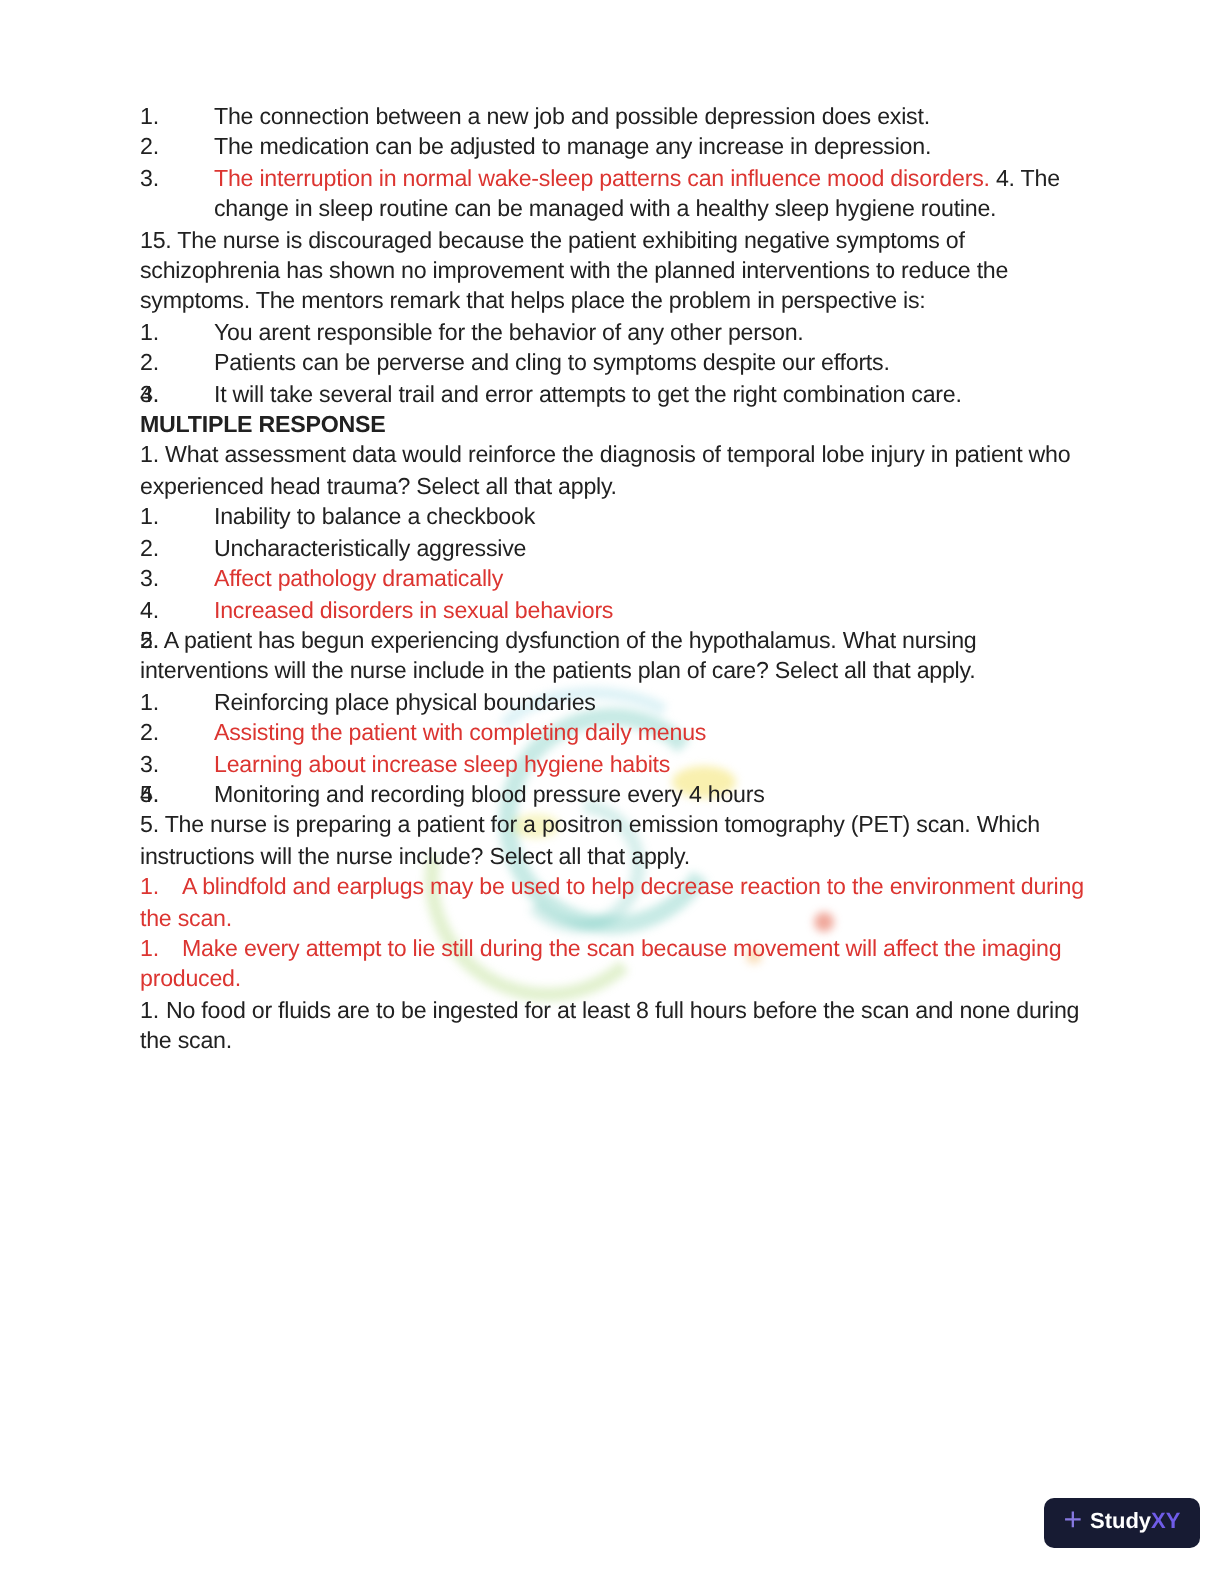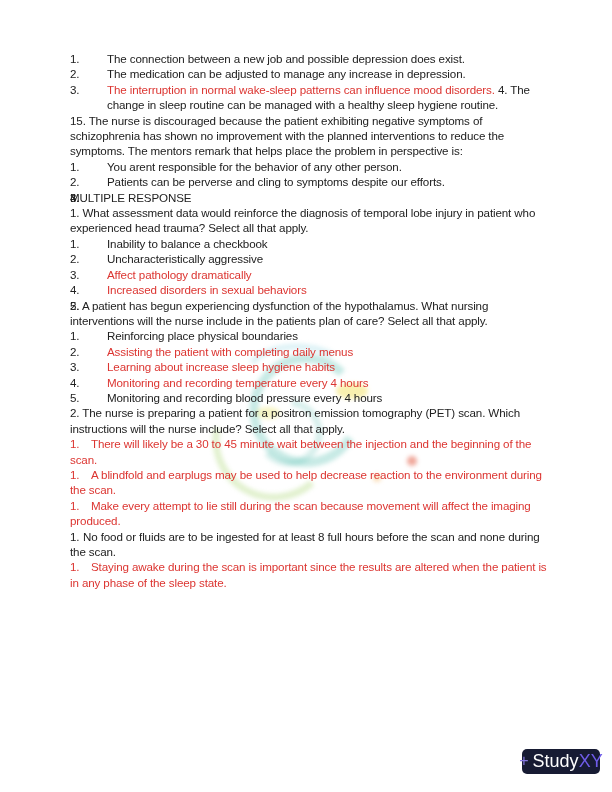--- a/index.html
+++ b/index.html
@@ -14,21 +14,21 @@
     position: relative;
     overflow: hidden;
   }
   .content {
     position: absolute;
     left: 70px; top: 51px;
     width: 478px;
   }
   .block + .block { }
   .para { margin: 0; }
-  .heading { font-weight: normal; }
+  .heading { font-weight: bold; }
   .num-item { position: relative; padding-left: 37px; }
   .num-item .num { position: absolute; left: 0; top: 0; color: #212121; }
   .red { color: #dc3531; }
   .black { color: #212121; }
   .flat-item .marker-wide { display: inline-block; width: 21px; }
   .flat-item .marker-tight { display: inline-block; width: 13px; }
   .watermark {
     position: absolute;
     left: 172px; top: 333px;
     width: 268px; height: 180px;
@@ -48,21 +48,21 @@
     justify-content: center;
     gap: 4px;
   }
   .logo .plus {
     color: #8678e0;
     font-size: 16px;
     font-weight: 300;
     line-height: 1;
     margin-top: -1px;
   }
-  .logo .brand { font-size: 18px; font-weight: normal; letter-spacing: 0; }
+  .logo .brand { font-size: 11px; font-weight: bold; letter-spacing: 0; }
   .logo .study { color: #ffffff; }
   .logo .xy { color: #6f5ce8; }
 </style>
 </head>
 <body>
 
 <svg class="watermark" viewBox="0 0 268 180" xmlns="http://www.w3.org/2000/svg">
   <path d="M 170 40 A 52 52 0 1 0 178 105" fill="none" stroke="#35b3a0" stroke-width="9" opacity="0.28"></path>
   <path d="M 80 30 A 48 26 0 0 1 160 22" fill="none" stroke="#8fd4e0" stroke-width="6" opacity="0.30"></path>
   <path d="M 45 95 A 58 58 0 0 0 140 150" fill="none" stroke="#8cc63f" stroke-width="7" opacity="0.25"></path>
@@ -99,20 +99,21 @@
     </div>
     <div class="num-item">
       <span class="num">2.</span>
       <span class="black">Patients can be perverse and cling to symptoms despite our efforts.</span>
     </div>
     <div class="num-item">
       <span class="num">3.</span>
     </div>
     <div class="num-item">
       <span class="num">4.</span>
+      <span class="black">It will take several trail and error attempts to get the right combination care.</span>
     </div>
   </div>
 
   <div class="block">
     <p class="para heading">MULTIPLE RESPONSE</p>
     <p class="para">1. What assessment data would reinforce the diagnosis of temporal lobe injury in patient who experienced head trauma? Select all that apply.</p>
     <div class="num-item">
       <span class="num">1.</span>
       <span class="black">Inability to balance a checkbook</span>
     </div>
@@ -142,44 +143,37 @@
     <div class="num-item">
       <span class="num">2.</span>
       <span class="red">Assisting the patient with completing daily menus</span>
     </div>
     <div class="num-item">
       <span class="num">3.</span>
       <span class="red">Learning about increase sleep hygiene habits</span>
     </div>
     <div class="num-item">
       <span class="num">4.</span>
-      <span class="red">Monitoring and recording temperature every 4 hours</span>
     </div>
     <div class="num-item">
       <span class="num">5.</span>
       <span class="black">Monitoring and recording blood pressure every 4 hours</span>
     </div>
   </div>
 
   <div class="block">
-    <p class="para">2. The nurse is preparing a patient for a positron emission tomography (PET) scan. Which instructions will the nurse include? Select all that apply.</p>
-    <div class="flat-item red">
-      <span class="marker-wide">1.</span><span>There will likely be a 30 to 45 minute wait between the injection and the beginning of the scan.</span>
-    </div>
+    <p class="para">5. The nurse is preparing a patient for a positron emission tomography (PET) scan. Which instructions will the nurse include? Select all that apply.</p>
     <div class="flat-item red">
       <span class="marker-wide">1.</span><span>A blindfold and earplugs may be used to help decrease reaction to the environment during the scan.</span>
     </div>
     <div class="flat-item red">
       <span class="marker-wide">1.</span><span>Make every attempt to lie still during the scan because movement will affect the imaging produced.</span>
     </div>
     <div class="flat-item black">
       <span class="marker-tight">1.</span><span>No food or fluids are to be ingested for at least 8 full hours before the scan and none during the scan.</span>
-    </div>
-    <div class="flat-item red">
-      <span class="marker-wide">1.</span><span>Staying awake during the scan is important since the results are altered when the patient is in any phase of the sleep state.</span>
     </div>
   </div>
 
 </div>
 
 <div class="logo">
   <span class="plus">+</span>
   <span class="brand"><span class="study">Study</span><span class="xy">XY</span></span>
 </div>
 

